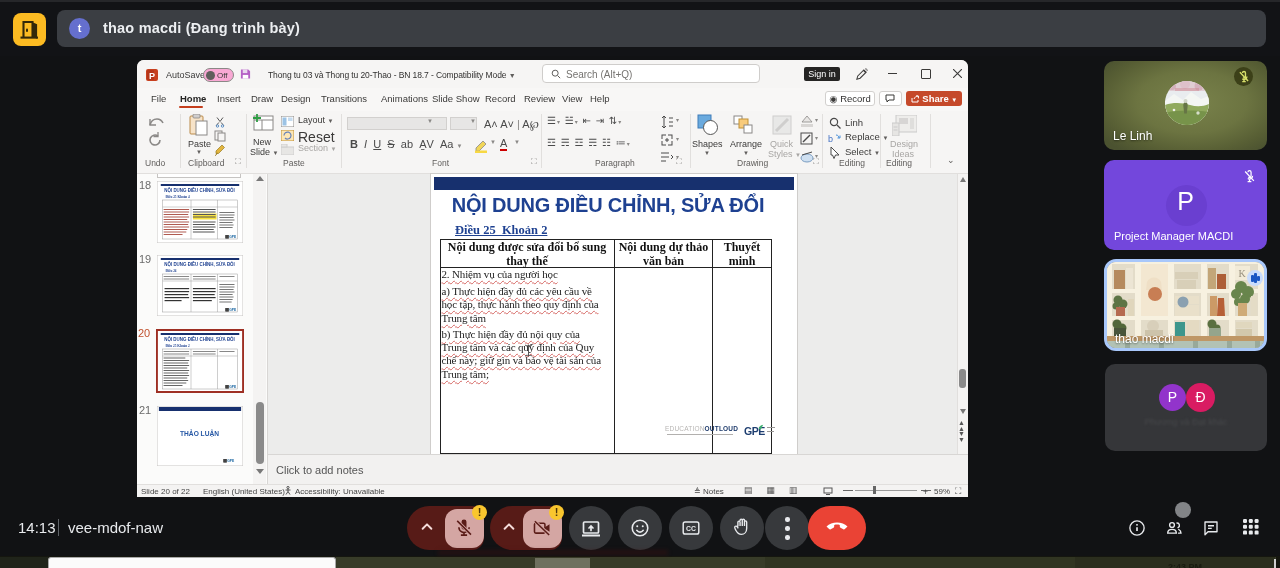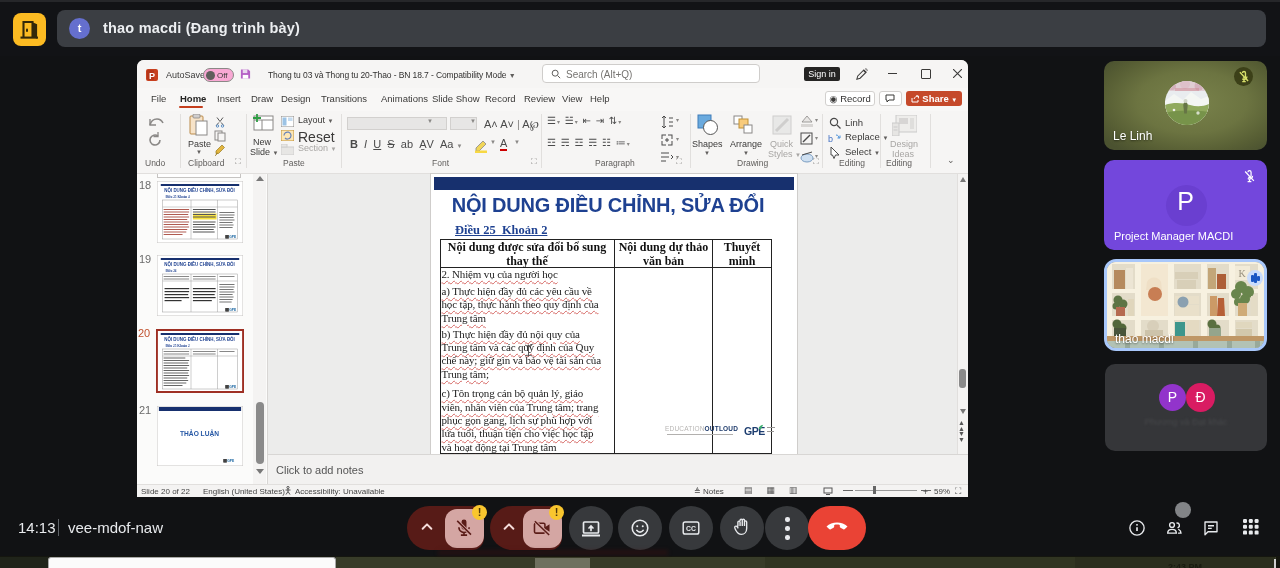--- a/index.html
+++ b/index.html
@@ -642,21 +642,20 @@
     <div class="a" style="left:281px;top:65px;width:1.2px;height:215px;background:#222"></div>
     <div class="a" style="left:9px;top:93px;width:331.5px;height:1.2px;background:#222"></div>
     <div class="a" style="left:10px;top:67px;width:172px;text-align:center;white-space:nowrap;font-size:12px;font-weight:bold;font-family:'Liberation Serif',serif;color:#111;line-height:13.5px">Nội dung được sửa đổi bổ sung<br>thay thế</div>
     <div class="a" style="left:184px;top:67px;width:97px;text-align:center;white-space:nowrap;font-size:12px;font-weight:bold;font-family:'Liberation Serif',serif;color:#111;line-height:13.5px">Nội dung dự thảo<br>văn bản</div>
     <div class="a" style="left:282px;top:67px;width:58px;text-align:center;white-space:nowrap;font-size:12px;font-weight:bold;font-family:'Liberation Serif',serif;color:#111;line-height:13.5px">Thuyết<br>minh</div>
 
     <div class="a" style="left:10.5px;top:94px;width:172px;font-size:11px;font-family:'Liberation Serif',serif;color:#1c1c1c;line-height:13.4px;letter-spacing:-.15px;white-space:nowrap" id="tbltext">
       <div style="margin-bottom:3.5px"><span class="rw">2. Nhiệm vụ của người học</span></div>
       <div style="margin-bottom:2.5px"><span class="rw">a) Thực hiện đầy đủ các yêu cầu về</span><br><span class="rw">học tập, thực hành theo quy định của</span><br><span class="rw">Trung tâm</span></div>
       <div style="margin-bottom:6px"><span class="rw">b) Thực hiện đầy đủ nội quy của</span><br><span class="rw">Trung tâm và các quỹ định của Quy</span><br><span class="rw">chế này; giữ gìn và bảo vệ tài sản của</span><br><span class="rw">Trung tâm;</span></div>
-      <div><span class="rw">c) Tôn trọng cán bộ quản lý, giáo</span><br><span class="rw">viên, nhân viên của Trung tâm; trang</span><br><span class="rw">phục gọn gang, lịch sự phù hợp với</span><br><span class="rw">lứa tuổi, thuận tiện cho việc học tập</span><br><span class="rw">và hoạt động tại Trung tâm</span></div>
     </div>
 
     <div class="a" style="left:234px;top:250.5px;font-size:6.5px;letter-spacing:.2px"><span style="color:#b7b5b3">EDUCATION</span><span style="color:#1d3a6b;font-weight:bold">OUTLOUD</span></div>
     <div class="a" style="left:236px;top:260px;width:66px;height:1.2px;background:#b2b0ae"></div>
     <div class="a" style="left:313px;top:251px;font-size:10.5px;font-weight:bold;color:#1e3e70;letter-spacing:-.4px">GPE</div>
     <svg class="a" style="left:327px;top:250px" width="6" height="6" viewBox="0 0 8 8">
         <path d="M1 7C1 3.5 3 1.5 7 1 5.5 3.5 5 5.5 4 7z" fill="#3fae71"></path>
       </svg>
     <div class="a" style="left:336px;top:253px;width:8px;height:1.3px;background:#9a9896"></div>
     <div class="a" style="left:336px;top:256.5px;width:7px;height:1.3px;background:#9a9896"></div>

